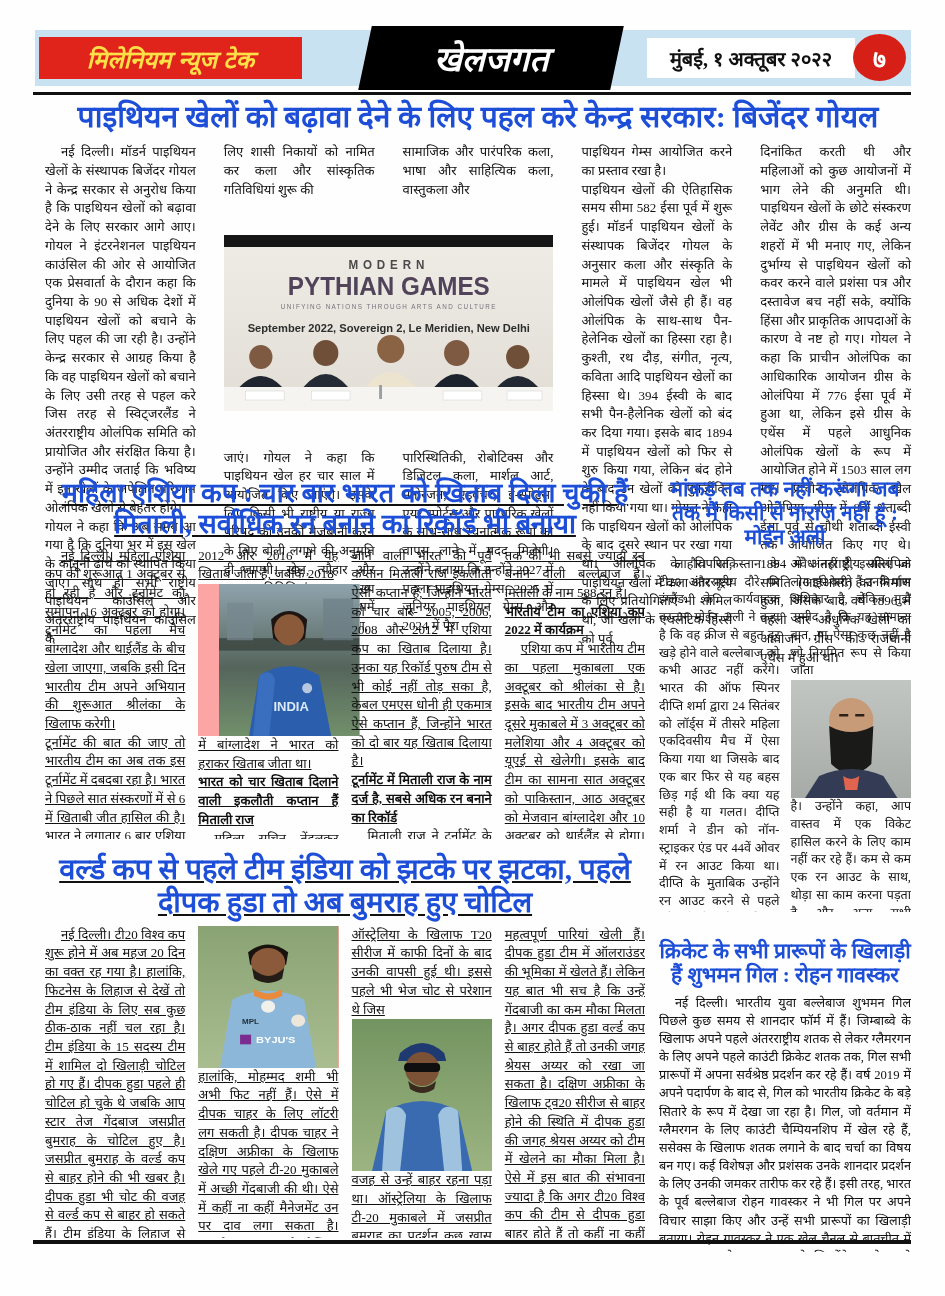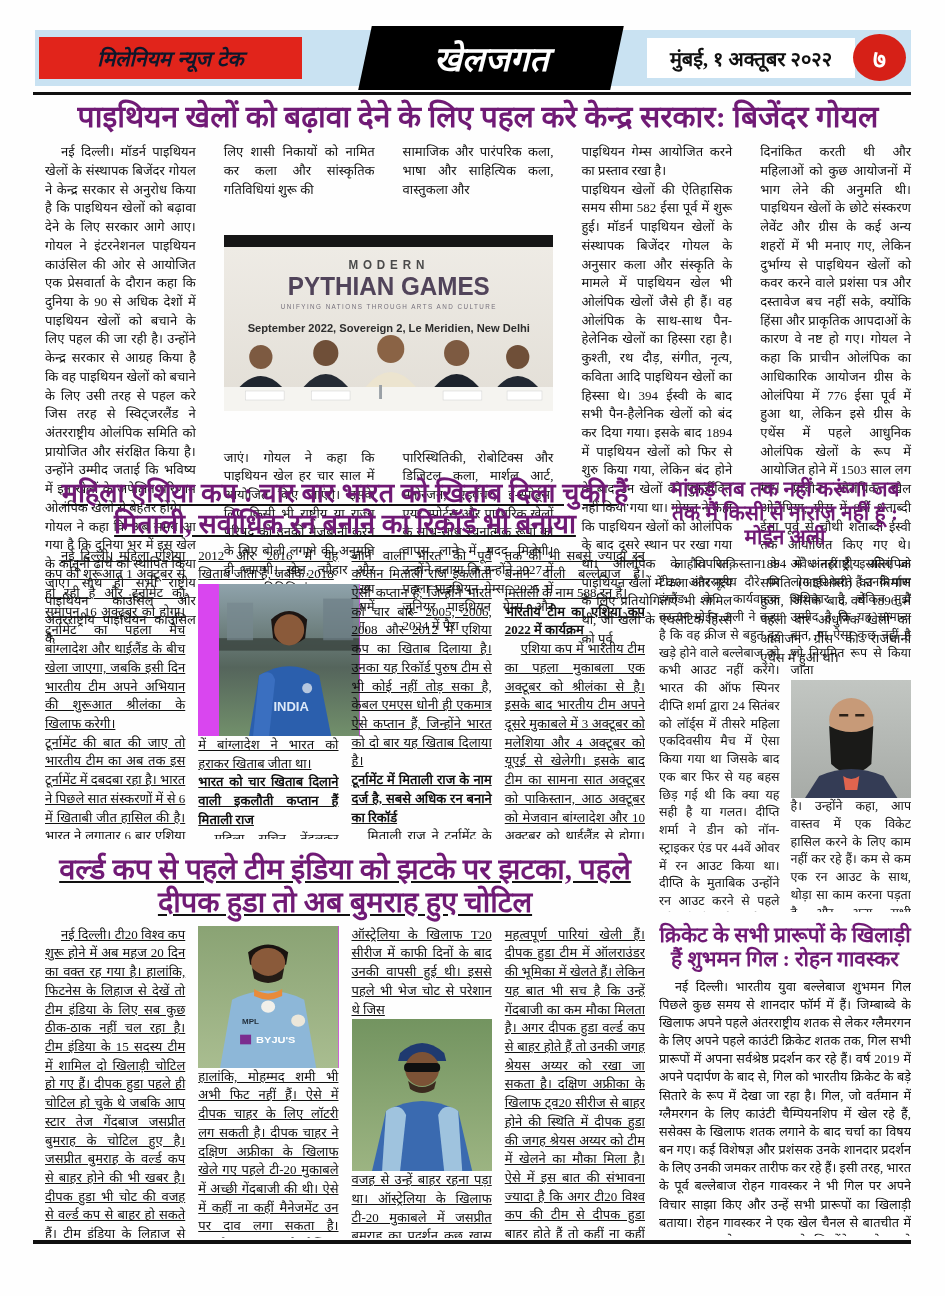--- a/index.html
+++ b/index.html
@@ -2,34 +2,34 @@
 <html><head>
 <meta charset="utf-8">
 <style>
   html,body{margin:0;padding:0;background:#eef3f7;}
   .page{position:relative;width:945px;height:1296px;margin:0 auto;background:#fefefe;
         font-family:"Liberation Serif","DejaVu Serif",serif;color:#111;overflow:hidden;}
   
   .band{position:absolute;left:35px;top:30px;width:876px;height:56px;background:#c9e2f2;}
   .brand{position:absolute;left:4px;top:7px;width:263px;height:42px;background:#e1241b;
          display:flex;align-items:center;justify-content:center;}
-  .brand span{color:#0f172a;font-weight:800;font-style:italic;font-size:21px;white-space:nowrap;
+  .brand span{color:#fde047;font-weight:800;font-style:italic;font-size:24px;white-space:nowrap;
               font-family:"Liberation Sans","DejaVu Sans",sans-serif;}
   .section{position:absolute;left:330px;top:-4px;width:252px;height:64px;background:#000;
            transform:skewX(-12deg);display:flex;align-items:center;justify-content:center;}
   .section span{transform:skewX(12deg);color:#fff;font-weight:800;font-style:italic;font-size:34px;
                 font-family:"Liberation Serif","DejaVu Serif",serif;}
   .datebox{position:absolute;left:612px;top:8px;width:208px;height:40px;background:#fff;
            display:flex;align-items:center;justify-content:center;font-weight:700;font-size:20px;}
   .pagenum{position:absolute;right:5px;top:4px;width:53px;height:47px;background:#d62017;border-radius:50%;
            display:flex;align-items:center;justify-content:center;color:#fff;font-size:25px;font-weight:700;}
   .rule-top{position:absolute;left:33px;top:92px;width:878px;height:3px;background:#101010;}
   .rule-bottom{position:absolute;left:33px;top:1240px;width:878px;height:4px;background:#101010;}
   
-  .headline{font-weight:800;text-align:center;line-height:1.14;color:#701a75;}
+  .headline{font-weight:800;text-align:center;line-height:1.14;color:#1d4ed8;}
   .a1{position:absolute;left:45px;top:100px;width:866px;}
   .a1 .headline{font-size:30px;}
   .grid5{display:grid;grid-template-columns:repeat(5,1fr);column-gap:28px;margin-top:9px;}
   .grid4{display:grid;grid-template-columns:repeat(4,1fr);column-gap:13px;margin-top:7px;}
   .grid2{display:grid;grid-template-columns:repeat(2,1fr);column-gap:11px;margin-top:6px;}
   .col{font-size:13px;line-height:1.44;text-align:justify;white-space:pre-line;}
   .colN{font-size:13px;line-height:1.44;text-align:justify;}
   .lead{text-indent:16px;}
   .subhead{font-weight:800;white-space:pre-line;text-align:justify;font-size:13px;line-height:1.44;margin:2px 0;}
   .a1c1{grid-column:1;grid-row:1 / span 3;}
@@ -43,25 +43,25 @@
   .zoneL{position:absolute;left:45px;top:478px;width:600px;text-decoration:underline;}
   .zoneR{position:absolute;left:659px;top:478px;width:252px;}
   .a2 .headline{font-size:27px;}
   .a2 .grid4{height:292px;overflow:hidden;}
   .a4{margin-top:14px;}
   .a4 .headline{font-size:29px;}
   .a4 .grid4{height:312px;overflow:hidden;}
   .a3 .headline{font-size:21px;}
   .a3 .grid2{height:356px;overflow:hidden;}
   .a3 .colN,.a3 .col{font-size:12.5px;line-height:1.42;}
-  .a5{margin-top:12px;}
+  .a5{margin-top:28px;}
   .a5 .headline{font-size:21px;}
   .a5 .body{margin-top:6px;height:258px;overflow:hidden;font-size:12.7px;line-height:1.43;
             text-align:justify;white-space:pre-line;}
-  .photo{display:block;width:100%;overflow:hidden;background:#d946ef;}
+  .photo{display:block;width:100%;overflow:hidden;background:#fca5a5;}
   .photo svg{display:block;width:100%;height:100%;}
   .ph-conference{height:176px;}
   .ph-mithali{height:152px;margin:4px 0 5px;padding-left:21px;}
   .ph-moeen{height:118px;margin:4px 0 5px;}
   .ph-bumrah{height:142px;margin:4px 0 5px;}
   .ph-hooda{height:152px;margin:4px 0 5px;}
   .stack > *{margin:0;}
 </style>
 </head>
 <body>

